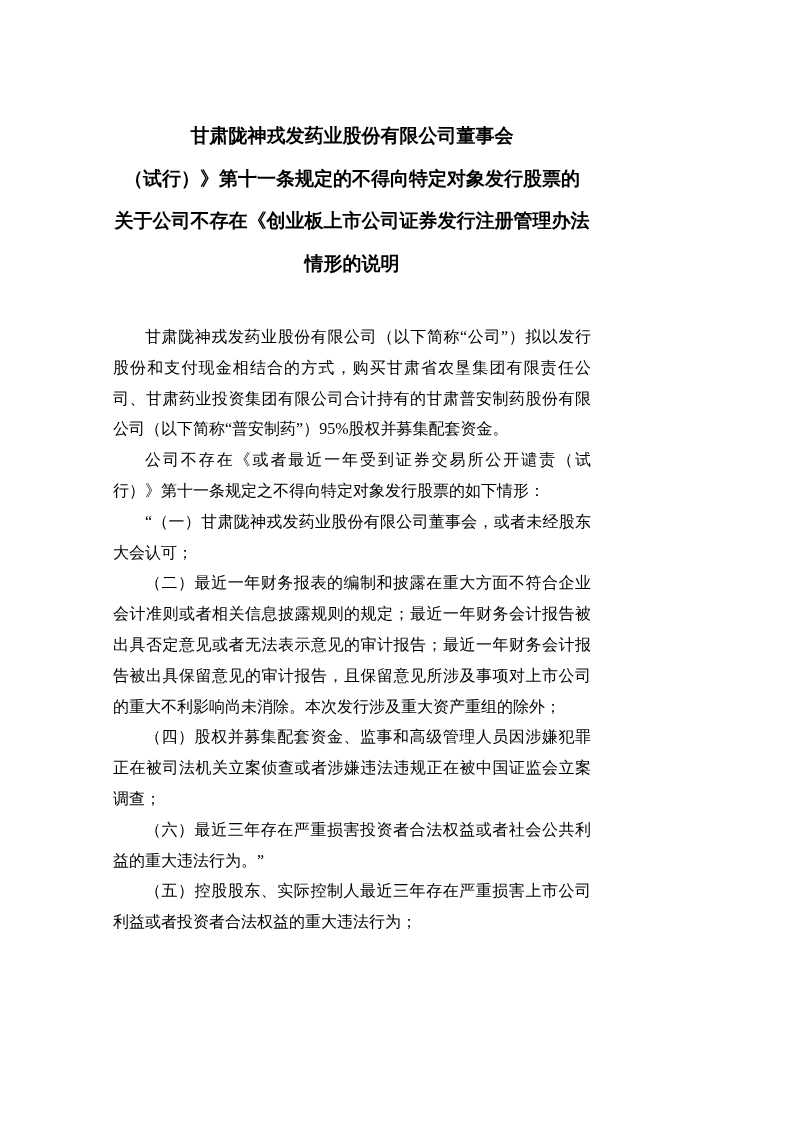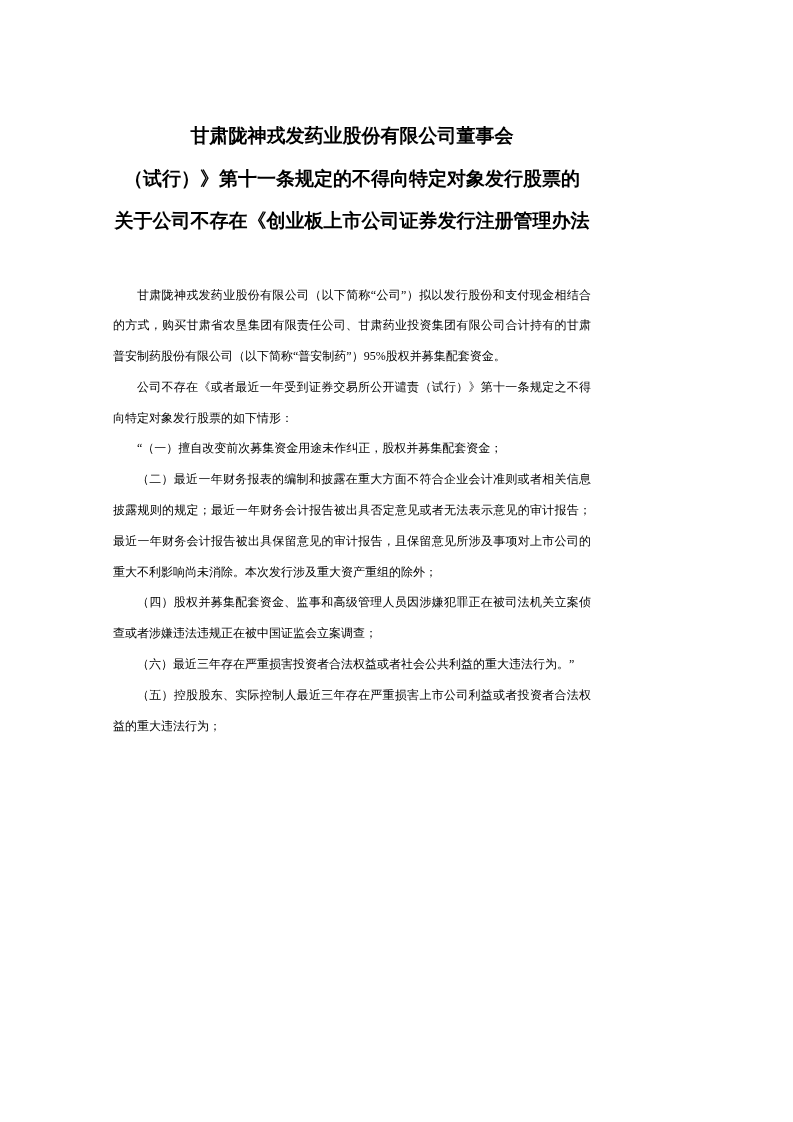--- a/index.html
+++ b/index.html
@@ -28,21 +28,21 @@
     line-height: 42.5px;
     text-align: center;
     color: #000000;
   }
   .doc-title .title-line {
     margin: 0;
   }
   .doc-body {
     margin-top: 37px;
     font-family: "Liberation Serif", "DejaVu Serif", serif;
-    font-size: 12px;
+    font-size: 16px;
     line-height: 30.8px;
     text-align: justify;
     text-justify: inter-ideograph;
     color: #000000;
   }
   .doc-body .para {
     margin: 0;
     text-indent: 2em;
     word-break: break-all;
   }
@@ -54,29 +54,30 @@
   <div class="doc">
 
     <div class="doc-title">
 
         <div class="title-line">甘肃陇神戎发药业股份有限公司董事会</div>
 
         <div class="title-line">（试行）》第十一条规定的不得向特定对象发行股票的</div>
 
         <div class="title-line">关于公司不存在《创业板上市公司证券发行注册管理办法</div>
 
+        <div class="title-line">情形的说明</div>
       </div>
 
     <div class="doc-body">
 
         <p class="para">甘肃陇神戎发药业股份有限公司（以下简称“公司”）拟以发行股份和支付现金相结合的方式，购买甘肃省农垦集团有限责任公司、甘肃药业投资集团有限公司合计持有的甘肃普安制药股份有限公司（以下简称“普安制药”）95%股权并募集配套资金。</p>
 
         <p class="para">公司不存在《或者最近一年受到证券交易所公开谴责（试行）》第十一条规定之不得向特定对象发行股票的如下情形：</p>
 
-        <p class="para">“（一）擅自改变前次募集资金用途未作纠正，股权并募集配套资金；</p>
+        <p class="para">“（一）甘肃陇神戎发药业股份有限公司董事会，或者未经股东大会认可；</p>
 
         <p class="para">（二）最近一年财务报表的编制和披露在重大方面不符合企业会计准则或者相关信息披露规则的规定；最近一年财务会计报告被出具否定意见或者无法表示意见的审计报告；最近一年财务会计报告被出具保留意见的审计报告，且保留意见所涉及事项对上市公司的重大不利影响尚未消除。本次发行涉及重大资产重组的除外；</p>
 
 
         <p class="para">（四）股权并募集配套资金、监事和高级管理人员因涉嫌犯罪正在被司法机关立案侦查或者涉嫌违法违规正在被中国证监会立案调查；</p>
 
         <p class="para">（六）最近三年存在严重损害投资者合法权益或者社会公共利益的重大违法行为。”</p>
 
         <p class="para">（五）控股股东、实际控制人最近三年存在严重损害上市公司利益或者投资者合法权益的重大违法行为；</p>
 

